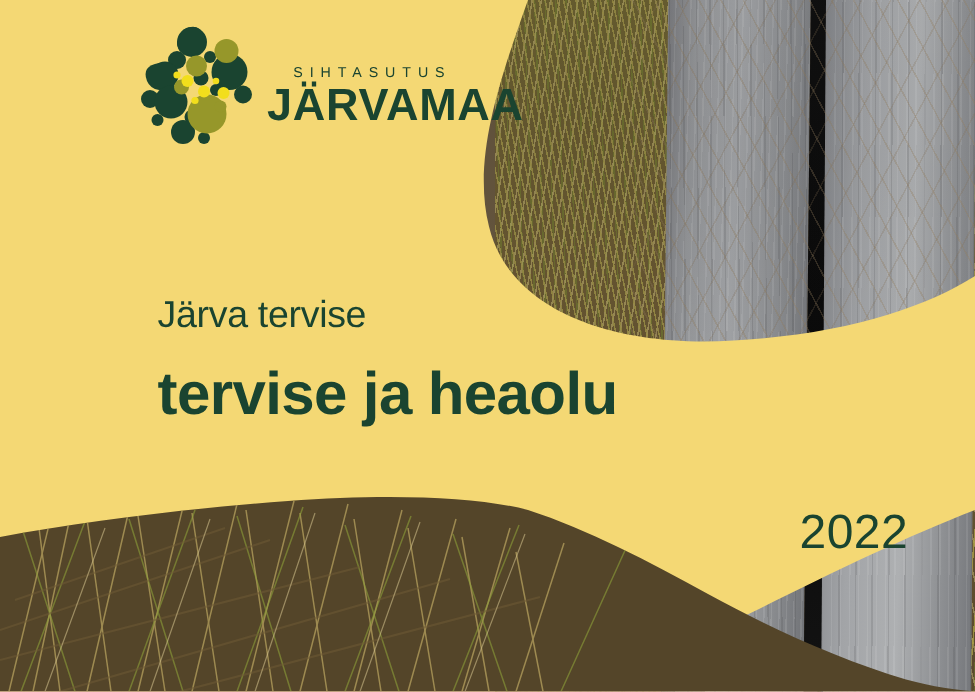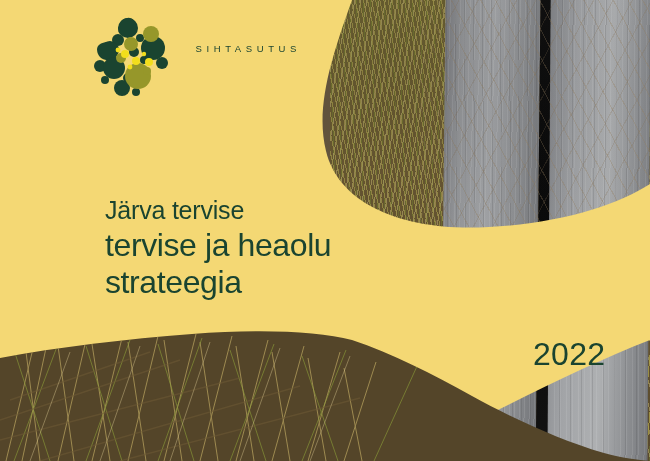--- a/index.html
+++ b/index.html
@@ -171,26 +171,26 @@
     width: 400px;
   }
   .title-pre {
     font-size: 25px;
     font-weight: 400;
     color: #1a4430;
     line-height: 1.18;
     letter-spacing: -0.2px;
   }
   .title-main {
-    font-size: 32px;
-    font-weight: 400;
+    font-size: 40px;
+    font-weight: 700;
     color: #1a4430;
     line-height: 1.13;
     letter-spacing: -0.4px;
-    margin-top: 1px;
+    margin-top: 15px;
   }
 
   
   .year {
     position: absolute;
     left: 533px;
     top: 336px;
     font-size: 32px;
     font-weight: 400;
     color: #1a4430;
@@ -391,24 +391,24 @@
         <circle cx="33" cy="40" r="4"></circle>
         <circle cx="44" cy="47" r="4"></circle>
         <circle cx="57" cy="48" r="4"></circle>
         <circle cx="26" cy="36" r="2.4"></circle>
         <circle cx="38" cy="53" r="2.4"></circle>
         <circle cx="52" cy="40" r="2.2"></circle>
       </g>
     </svg>
     <div class="logo-words">
       <div class="logo-sub">SIHTASUTUS</div>
+      <div class="logo-name">JÄRVAMAA</div>
     </div>
   </div>
 
   <div class="title-block">
     <div class="title-pre">Järva tervise</div>
     <div class="title-main">tervise ja heaolu</div>
-    <div class="title-main">strateegia</div>
   </div>
 
   <div class="year">2022</div>
 
 </div>
 
 </body></html>

